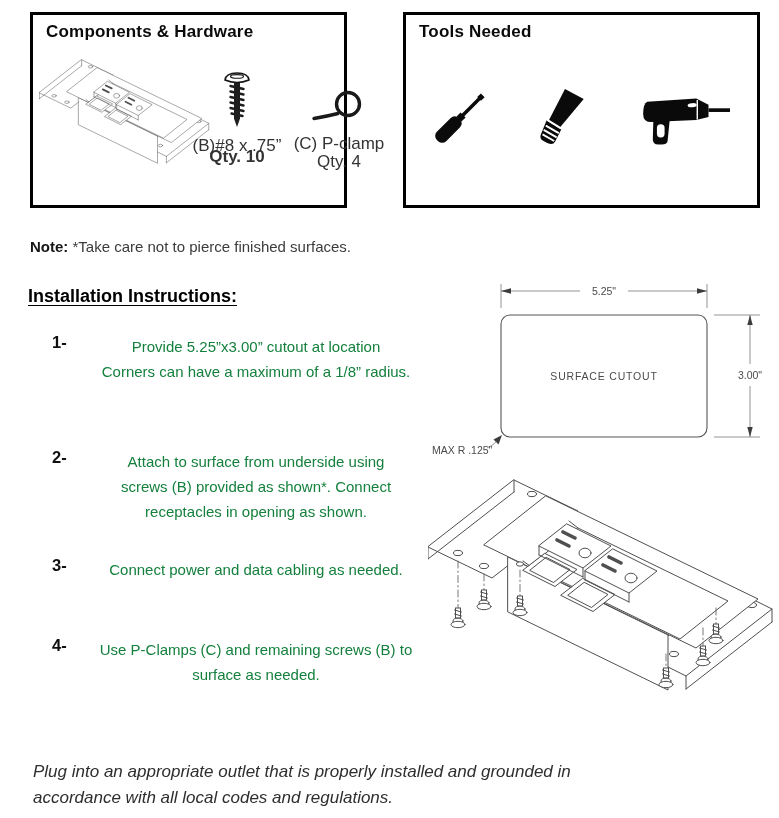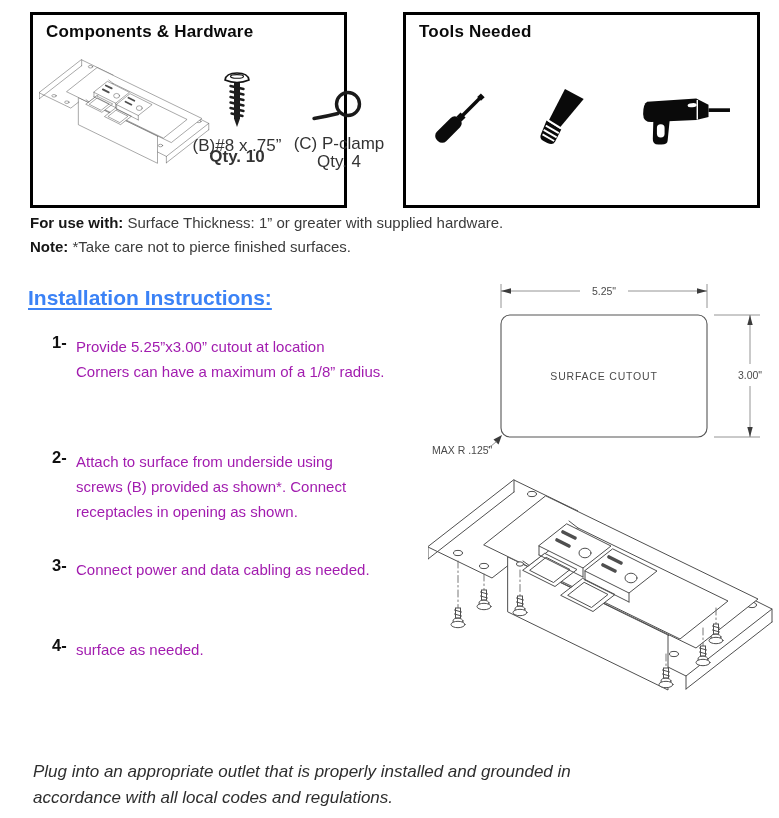--- a/index.html
+++ b/index.html
@@ -3,25 +3,25 @@
 <meta charset="utf-8">
 <style>
   html,body{margin:0;padding:0;background:#fff;}
   .page{position:relative;width:779px;height:818px;background:#fff;overflow:hidden;
         font-family:"Liberation Sans",sans-serif;color:#3b3b3b;}
   .box{position:absolute;box-sizing:border-box;border:3px solid #000;background:#fff;}
   .box-title{position:absolute;left:13px;top:7px;font-size:17px;font-weight:bold;color:#0a0a0a;letter-spacing:.2px;}
   .small-label{position:absolute;width:120px;text-align:center;font-size:17px;color:#333;}
   .body-line{position:absolute;left:30px;font-size:15px;color:#3b3b3b;}
   .b{font-weight:bold;color:#161616;}
-  .ii-heading{position:absolute;left:28px;top:286px;font-size:21px;font-weight:bold;color:#3b82f6;
+  .ii-heading{position:absolute;left:28px;top:286px;font-size:18px;font-weight:bold;color:#000000;
               text-decoration:underline;text-underline-offset:3px;}
   .step{position:absolute;left:0;width:440px;}
   .step-num{position:absolute;left:52px;top:0;font-size:16.5px;font-weight:bold;color:#101010;}
-  .step-text{position:absolute;left:76px;top:1px;font-size:15px;line-height:25px;color:#a21caf;width:360px;}
+  .step-text{position:absolute;left:76px;top:1px;font-size:15px;line-height:25px;color:#15803d;width:360px;text-align:center;}
   .footer{position:absolute;left:33px;top:759px;font-size:17px;font-style:italic;color:#2e2e2e;line-height:26px;}
   .absvg{position:absolute;}
   .cad-text{font-family:"Liberation Sans",sans-serif;fill:#4a4a4a;}
 </style>
 </head>
 <body>
 
 <svg width="0" height="0" style="position:absolute">
   <defs>
     <g id="unit-body" stroke="#4f4f4f" stroke-width="1" fill="#fff" stroke-linejoin="round" stroke-linecap="round">
@@ -160,23 +160,20 @@
     <svg class="absvg" style="left:231px;top:74px;" width="94" height="58" viewBox="0 0 92 56">
       <path d="M10,12 L58,9 L70,15 L70,27 L58,30 L14,32 Q6,32 6,24 Q6,14 10,12 Z" fill="#0a0a0a"></path>
       <rect x="70" y="18.5" width="21" height="3.6" fill="#0a0a0a"></rect>
       <path d="M16,30 L32,30 L30,50 Q30,54 24,54 L21,54 Q15,54 15.5,48 Z" fill="#0a0a0a"></path>
       <rect x="19.5" y="34" width="7.5" height="13" rx="3.6" fill="#fff"></rect>
       <ellipse cx="54" cy="15.5" rx="4.5" ry="2" fill="#fff" transform="rotate(-6 54 15.5)"></ellipse>
       <line x1="59" y1="10.5" x2="59" y2="29.5" stroke="#fff" stroke-width="1.4"></line>
     </svg>
   </div>
 
-  <div class="body-line" style="top:214px;">
-    <span class="b">For use with:</span><span> Surface Thickness: 1” or greater with supplied hardware.</span>
-  </div>
   <div class="body-line" style="top:238px;">
     <span class="b">Note:</span><span> *Take care not to pierce finished surfaces.</span>
   </div>
 
   <div class="ii-heading">Installation Instructions:</div>
 
   <div class="step" style="top:333px;">
     <span class="step-num">1-</span>
     <div class="step-text">
       <div>Provide 5.25”x3.00” cutout at location</div>
@@ -196,20 +193,21 @@
   <div class="step" style="top:556px;">
     <span class="step-num">3-</span>
     <div class="step-text">
       <div>Connect power and data cabling as needed.</div>
     </div>
   </div>
 
   <div class="step" style="top:636px;">
     <span class="step-num">4-</span>
     <div class="step-text">
+      <div>Use P-Clamps (C) and remaining screws (B) to</div>
       <div>surface as needed.</div>
     </div>
   </div>
 
   <svg class="absvg" style="left:430px;top:278px;" width="349" height="192" viewBox="0 0 349 192">
     <g stroke="#7a7a7a" stroke-width=".8">
       <line x1="71" y1="6" x2="71" y2="30"></line>
       <line x1="277" y1="6" x2="277" y2="30"></line>
       <line x1="71" y1="13" x2="150" y2="13"></line>
       <line x1="198" y1="13" x2="277" y2="13"></line>

